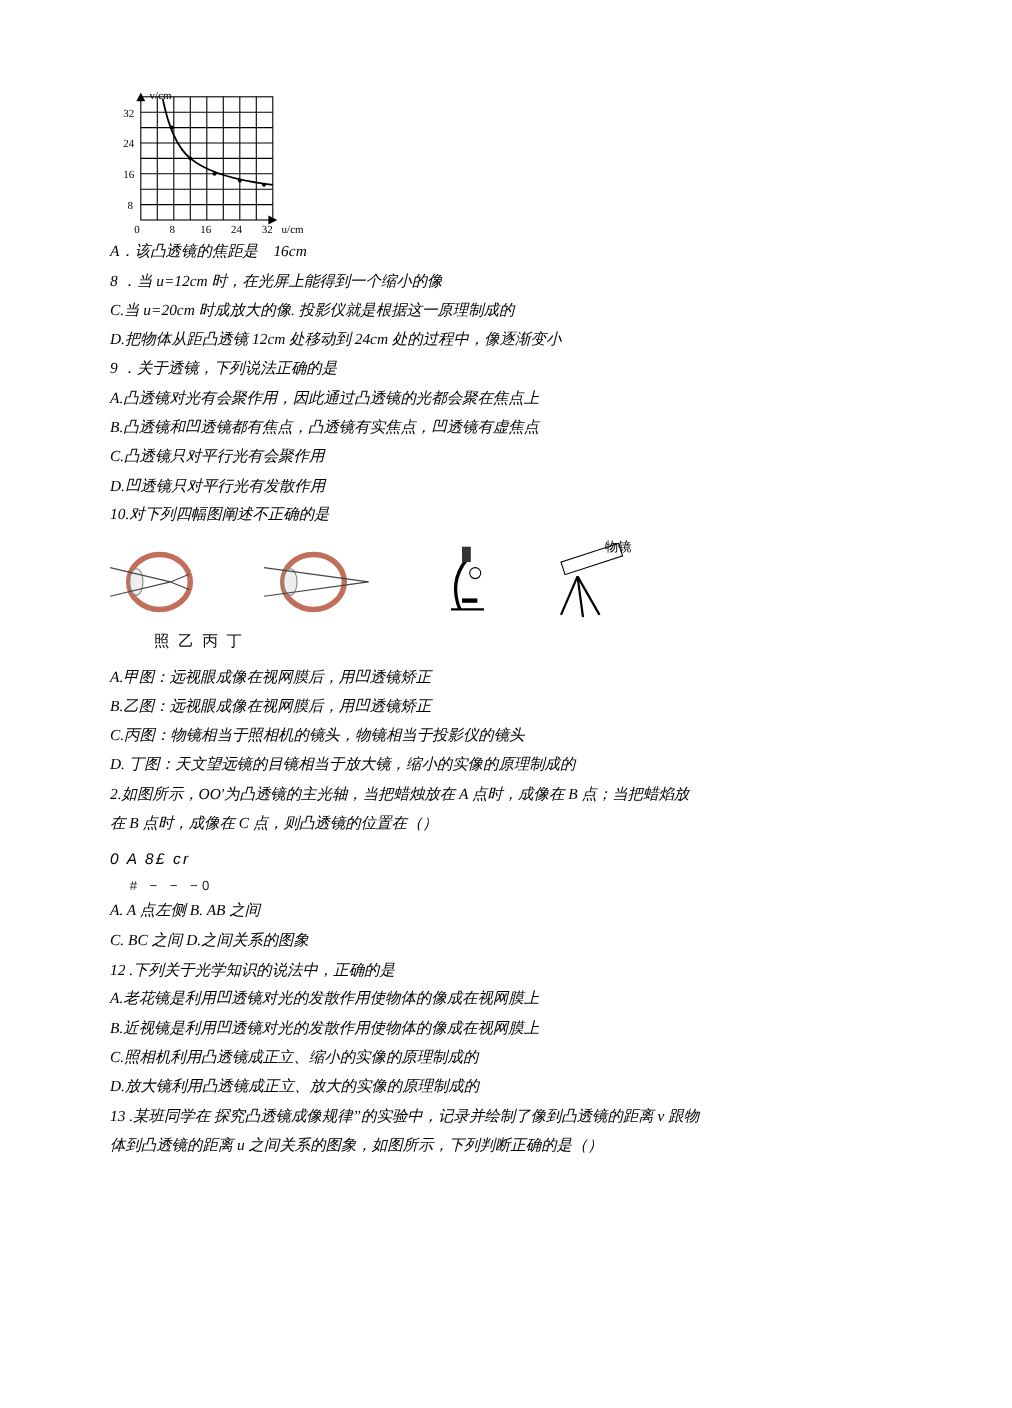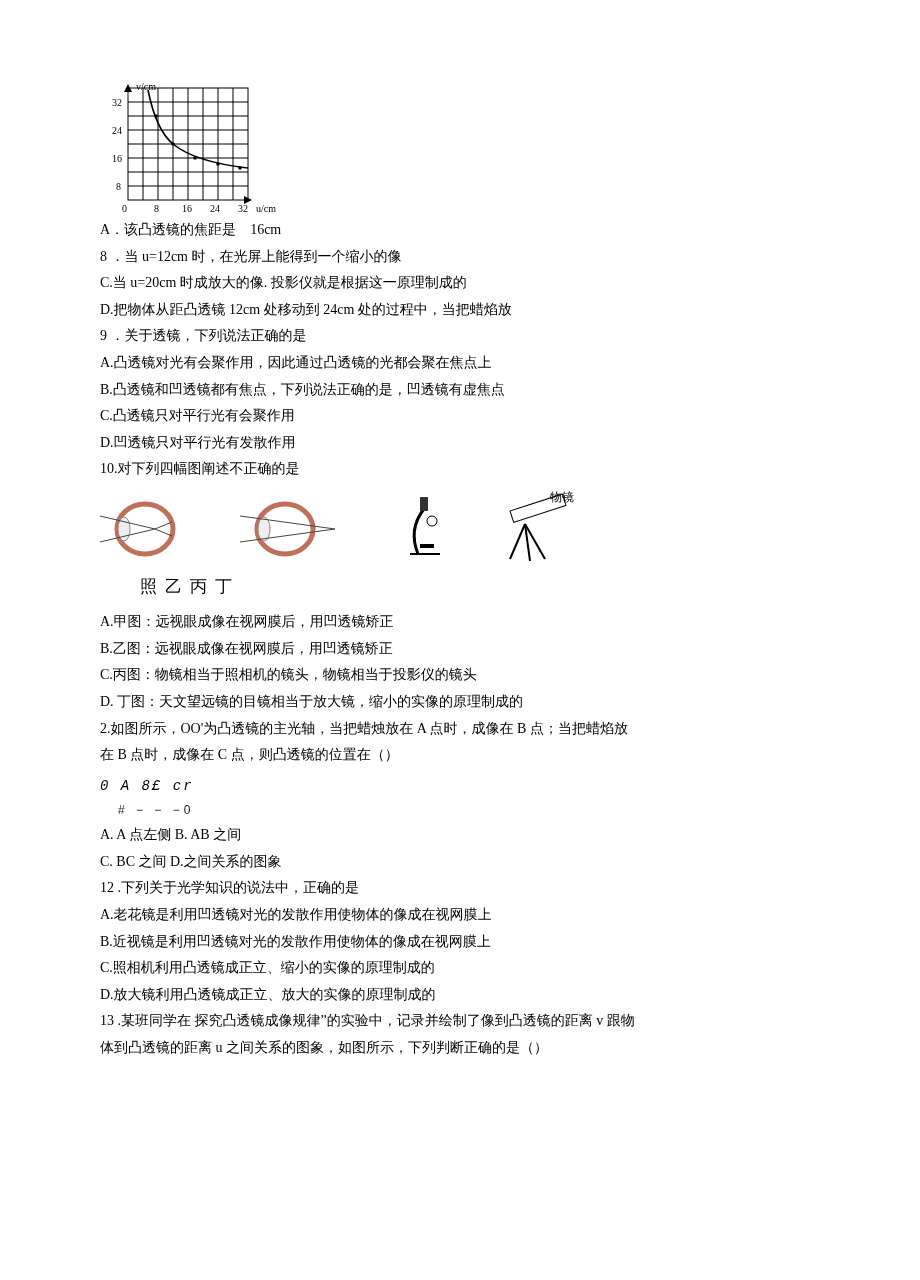--- a/index.html
+++ b/index.html
@@ -5,32 +5,32 @@
   body {
     font-family: "SimSun", "宋体", serif;
     font-size: 14px;
     line-height: 1.9;
     color: #000;
     background: #fff;
     width: 780px;
     margin: 0;
     padding: 80px 100px 80px 100px;
   }
-  .line { display: block; }
+  .line { display: block; font-style: italic; }
   .chart-block {
     width: 180px;
     height: 135px;
     position: relative;
     margin-bottom: 2px;
   }
   .chart-block svg { display:block; }
   .eye-row { display:flex; gap:30px; align-items:center; margin:6px 0 0 0; }
   .eye-row svg { display:block; }
-  .caption { font-size: 17px; margin: 2px 0 6px 40px; letter-spacing: 8px; }
-  .diag-line { font-family: Liberation Mono, monospace; font-style: italic; letter-spacing: 2px; margin-top:4px; }
+  .caption { font-size: 14px; margin: 2px 0 6px 40px; letter-spacing: 8px; }
+  .diag-line { font-family: Liberation Sans, sans-serif; font-style: italic; letter-spacing: 2px; margin-top:4px; }
   .diag-sub { font-family: Arial, sans-serif; font-size:12px; margin-left:18px; letter-spacing:4px; color:#222;}
 </style>
 </head>
 <body>
 
 <div class="chart-block">
   <svg width="180" height="135" viewBox="0 0 180 135">
 
     <g stroke="#000" stroke-width="1" fill="none">
 
@@ -79,25 +79,25 @@
     <text x="36" y="10" font-size="10">v/cm</text>
     <text x="156" y="132" font-size="10">u/cm</text>
   </svg>
 </div>
 
 <span class="line">
   <span>A．该凸透镜的焦距是</span>&nbsp;&nbsp;&nbsp;&nbsp;<span>16cm</span>
 </span>
 <span class="line">8 ．当 u=12cm 时，在光屏上能得到一个缩小的像</span>
 <span class="line">C.当 u=20cm 时成放大的像. 投影仪就是根据这一原理制成的</span>
-<span class="line">D.把物体从距凸透镜  12cm 处移动到 24cm 处的过程中，当把蜡焰放</span>
+<span class="line">D.把物体从距凸透镜  12cm 处移动到 24cm 处的过程中，像逐渐变小</span>
 
 <span class="line">9 ．关于透镜，下列说法正确的是</span>
 <span class="line">A.凸透镜对光有会聚作用，因此通过凸透镜的光都会聚在焦点上</span>
-<span class="line">B.凸透镜和凹透镜都有焦点，下列说法正确的是，凹透镜有虚焦点</span>
+<span class="line">B.凸透镜和凹透镜都有焦点，凸透镜有实焦点，凹透镜有虚焦点</span>
 <span class="line">C.凸透镜只对平行光有会聚作用</span>
 <span class="line">D.凹透镜只对平行光有发散作用</span>
 
 <span class="line">10.对下列四幅图阐述不正确的是</span>
 
 <div class="eye-row">
 
   <svg width="110" height="70">
     <ellipse cx="45" cy="35" rx="28" ry="25" fill="none" stroke="#c0705a" stroke-width="5"></ellipse>
     <ellipse cx="24" cy="35" rx="6" ry="12" fill="#eee" stroke="#888"></ellipse>

